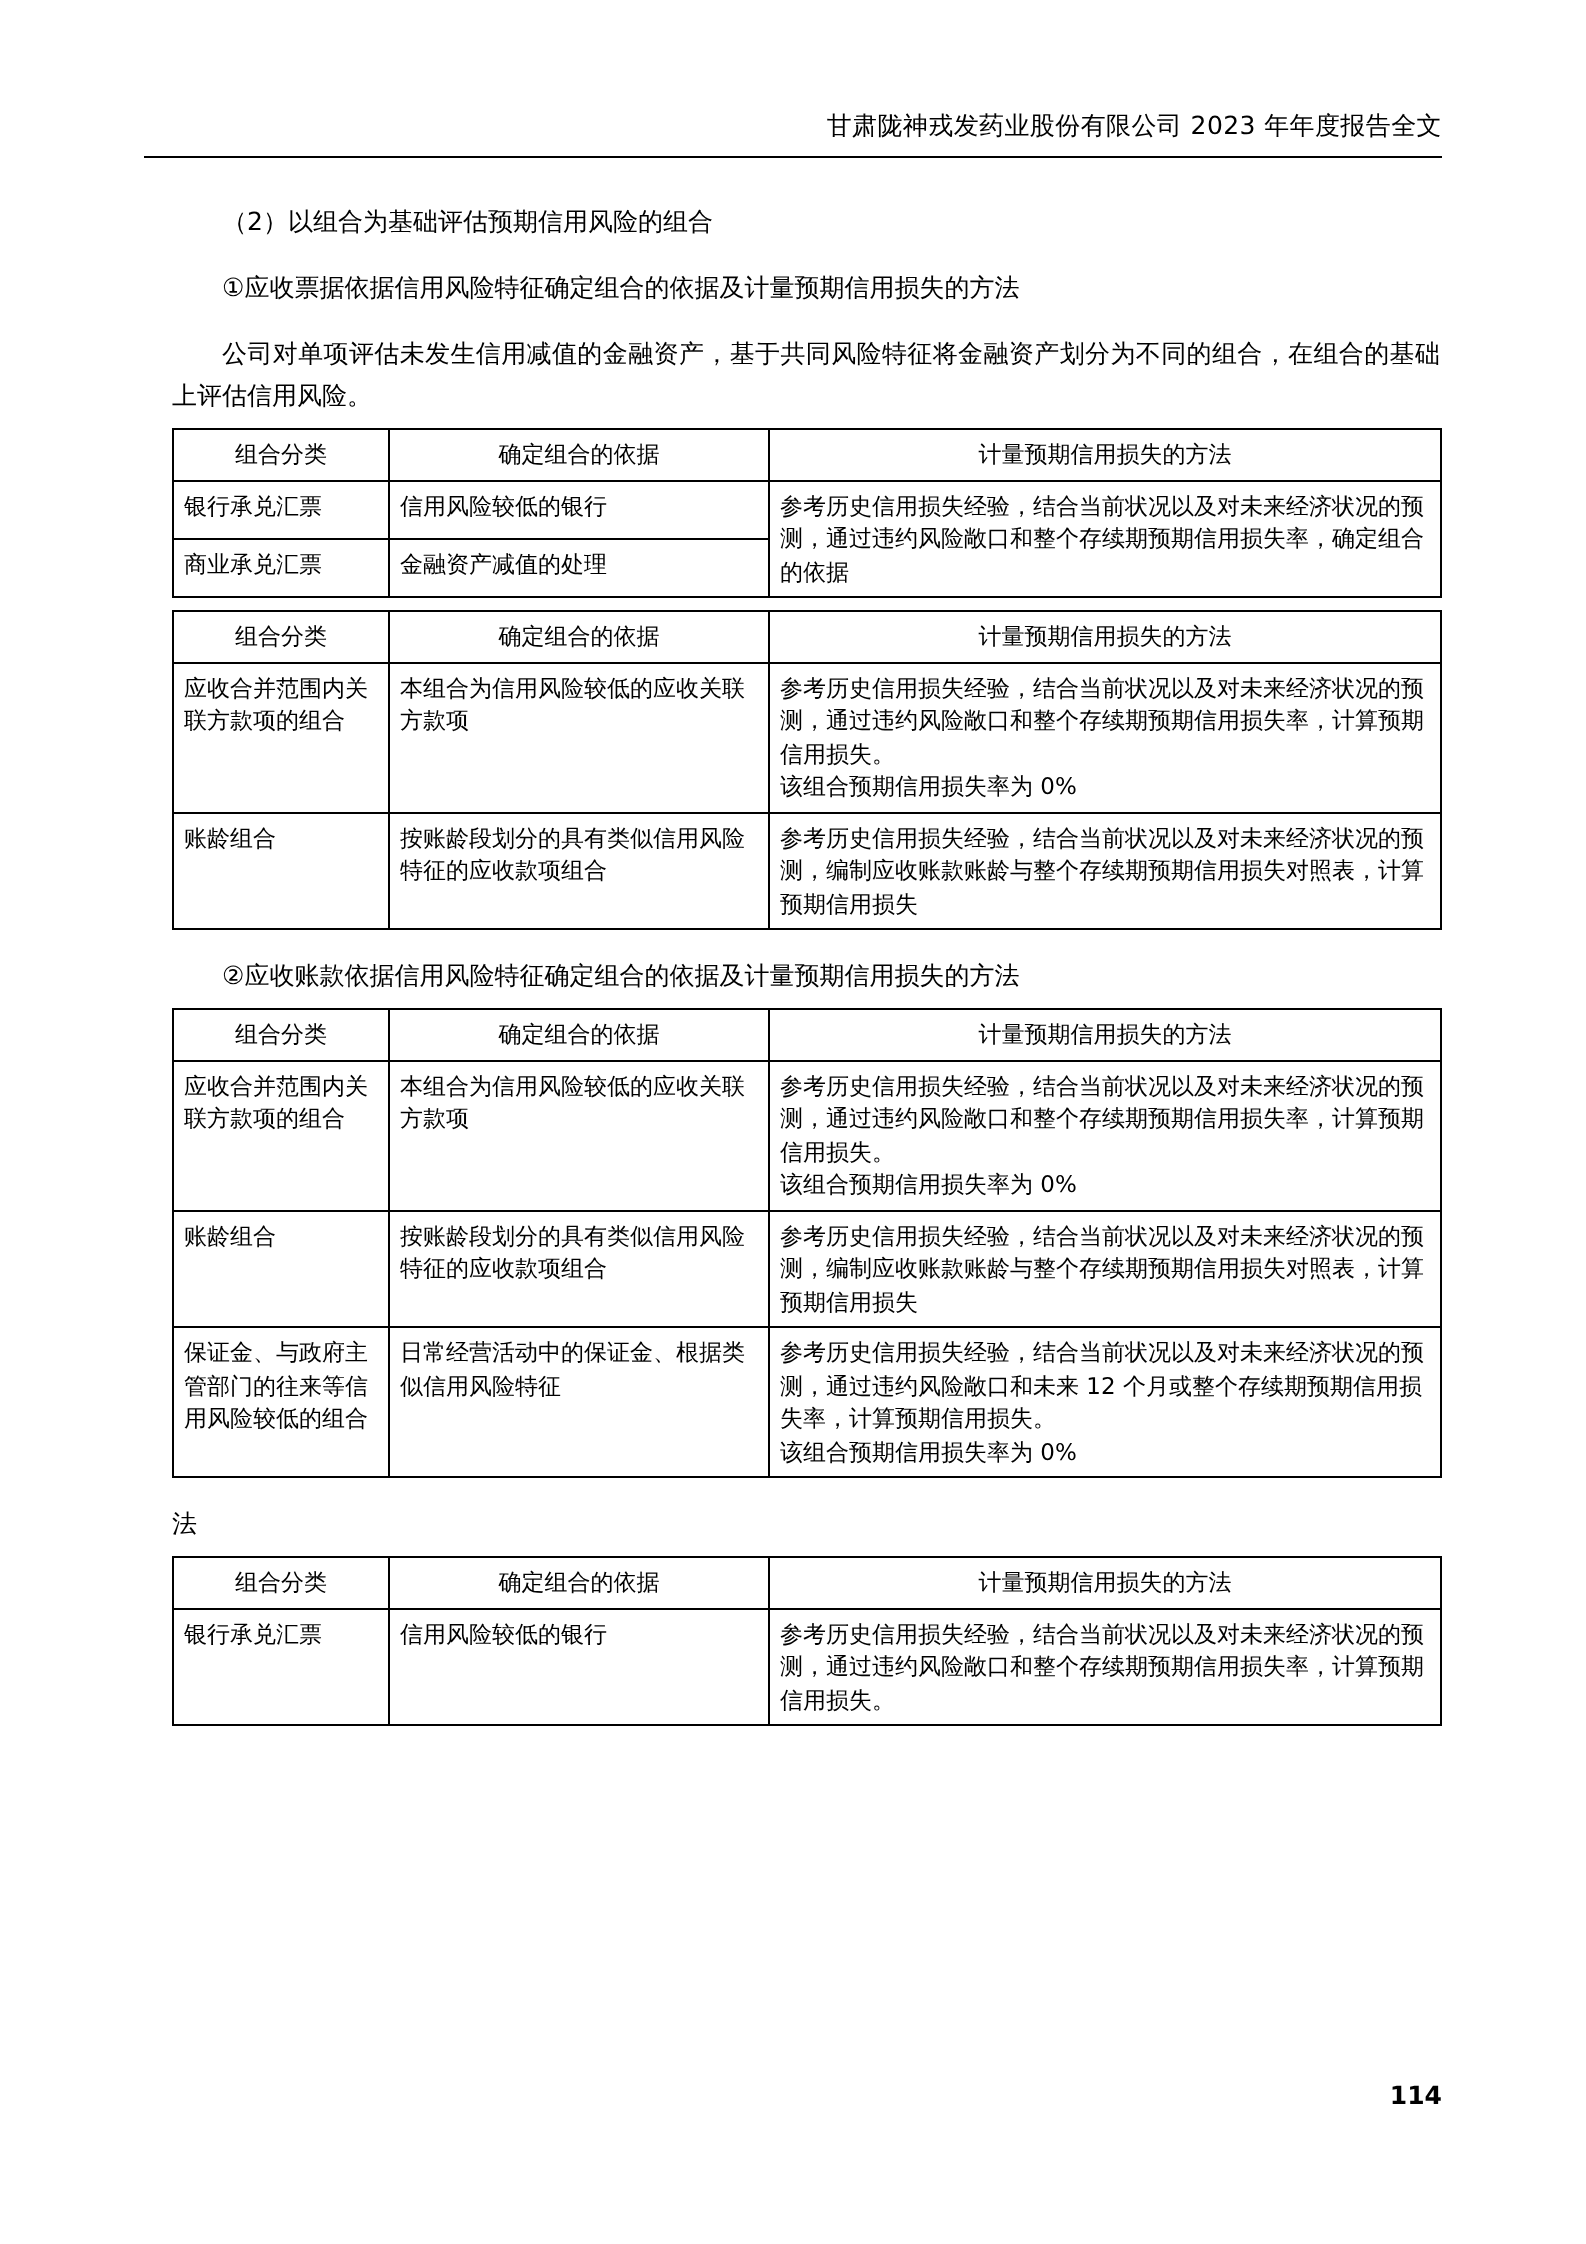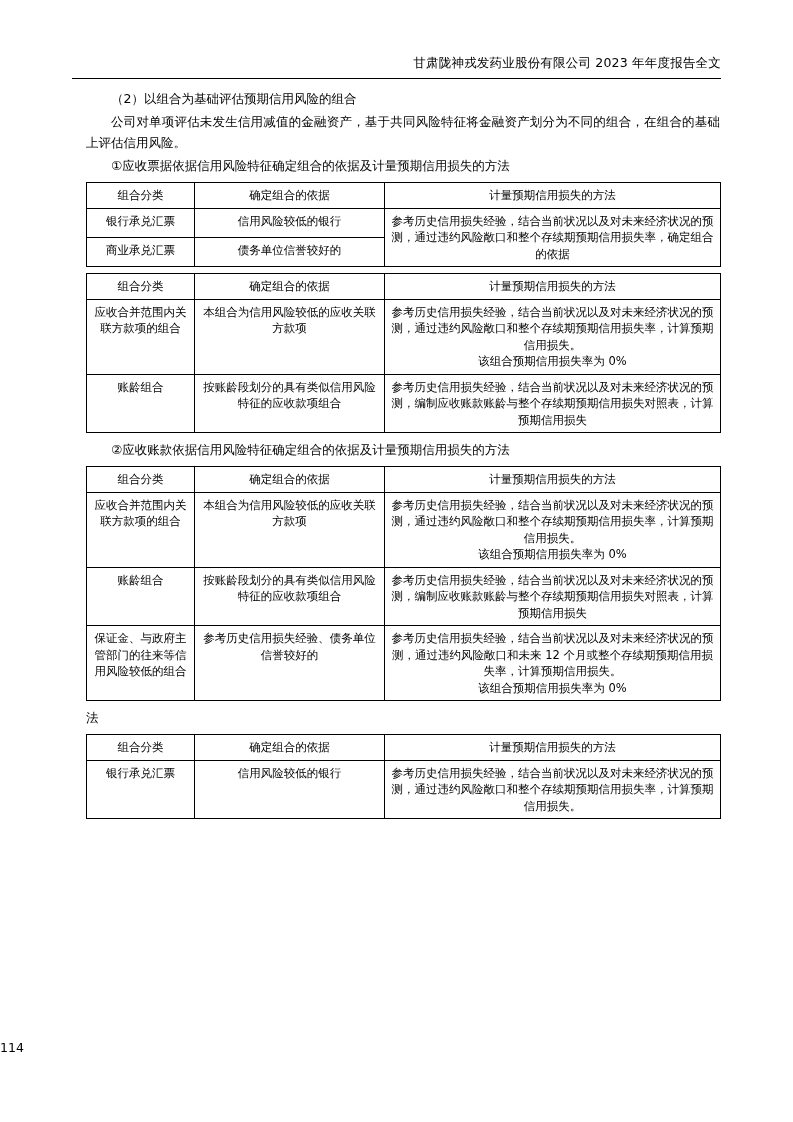--- a/index.html
+++ b/index.html
@@ -37,21 +37,21 @@
     border-top: 1px solid #000;
     height: 0;
   }
   .content {
     position: absolute;
     top: 88px;
     left: 86px;
     width: 634px;
   }
   p.para {
-    margin: 0 0 2px 0;
+    margin: 12px 0 2px 0;
     font-size: 12.5px;
     line-height: 21px;
     text-align: justify;
   }
   p.indent2 {
     text-indent: 25px;
   }
   p.noindent {
     text-indent: 0;
   }
@@ -61,75 +61,76 @@
     margin: 6px 0 6px 0;
     table-layout: fixed;
   }
   .tbl td, .tbl th {
     border: 1px solid #000;
     padding: 4px 5px 4px 5px;
     font-size: 11.5px;
     line-height: 16.5px;
     vertical-align: top;
     font-weight: normal;
-    text-align: center;
+    text-align: left;
   }
   .tbl th {
     text-align: center;
     vertical-align: middle;
     margin-left: 48px;
   }
   .c1 { width: 108px; }
   .c2 { width: 190px; }
   .c3 { width: 336px; }
   .cellmid { vertical-align: middle; }
   .pagenum {
     position: absolute;
     left: 0;
     right: 72px;
     top: 1040px;
-    text-align: left;
+    text-align: right;
     font-size: 12.5px;
+    font-weight: bold;
   }
 </style>
 </head>
 <body>
 
 <div class="page">
 
   <div class="header">甘肃陇神戎发药业股份有限公司 2023 年年度报告全文</div>
   <div class="header-rule"></div>
 
   <div class="content">
 
     <p class="para indent2">（2）以组合为基础评估预期信用风险的组合</p>
+    <p class="para indent2">①应收票据依据信用风险特征确定组合的依据及计量预期信用损失的方法</p>
+
     <p class="para indent2">公司对单项评估未发生信用减值的金融资产，基于共同风险特征将金融资产划分为不同的组合，在组合的基础上评估信用风险。</p>
-
-    <p class="para indent2">①应收票据依据信用风险特征确定组合的依据及计量预期信用损失的方法</p>
 
     <table class="tbl">
       <colgroup>
           <col class="c1">
           <col class="c2">
           <col class="c3">
         </colgroup>
       <tbody>
         <tr>
           <th>组合分类</th>
           <th>确定组合的依据</th>
           <th>计量预期信用损失的方法</th>
         </tr>
         <tr>
           <td class="cellmid">银行承兑汇票</td>
           <td class="cellmid">信用风险较低的银行</td>
           <td rowspan="2" class="cellmid">参考历史信用损失经验，结合当前状况以及对未来经济状况的预测，通过违约风险敞口和整个存续期预期信用损失率，确定组合的依据</td>
         </tr>
         <tr>
           <td class="cellmid">商业承兑汇票</td>
-          <td class="cellmid">债务单位信誉较好的</td>
+          <td class="cellmid">金融资产减值的处理</td>
         </tr>
       </tbody>
     </table>
 
 
     <table class="tbl">
       <colgroup>
           <col class="c1">
           <col class="c2">
           <col class="c3">
@@ -174,21 +175,21 @@
           <td style="white-space: pre-line;">参考历史信用损失经验，结合当前状况以及对未来经济状况的预测，通过违约风险敞口和整个存续期预期信用损失率，计算预期信用损失。
 该组合预期信用损失率为 0%</td>
         </tr>
         <tr>
           <td class="cellmid">账龄组合</td>
           <td class="cellmid">按账龄段划分的具有类似信用风险特征的应收款项组合</td>
           <td style="white-space: pre-line;">参考历史信用损失经验，结合当前状况以及对未来经济状况的预测，编制应收账款账龄与整个存续期预期信用损失对照表，计算预期信用损失</td>
         </tr>
         <tr>
           <td class="cellmid">保证金、与政府主管部门的往来等信用风险较低的组合</td>
-          <td class="cellmid">参考历史信用损失经验、债务单位信誉较好的</td>
+          <td class="cellmid">日常经营活动中的保证金、根据类似信用风险特征</td>
           <td style="white-space: pre-line;">参考历史信用损失经验，结合当前状况以及对未来经济状况的预测，通过违约风险敞口和未来 12 个月或整个存续期预期信用损失率，计算预期信用损失。
 该组合预期信用损失率为 0%</td>
         </tr>
       </tbody>
     </table>
 
     <p class="para noindent">法</p>
 
     <table class="tbl">
       <colgroup>

